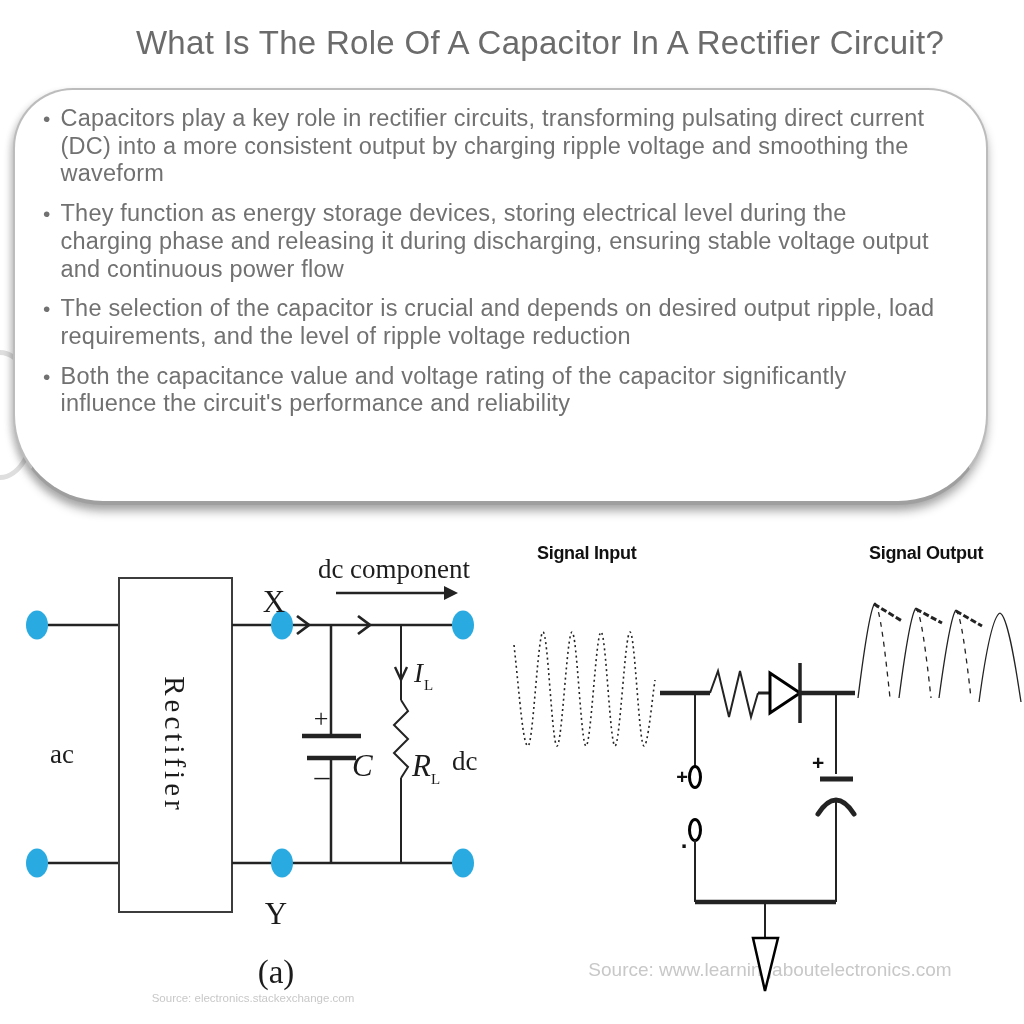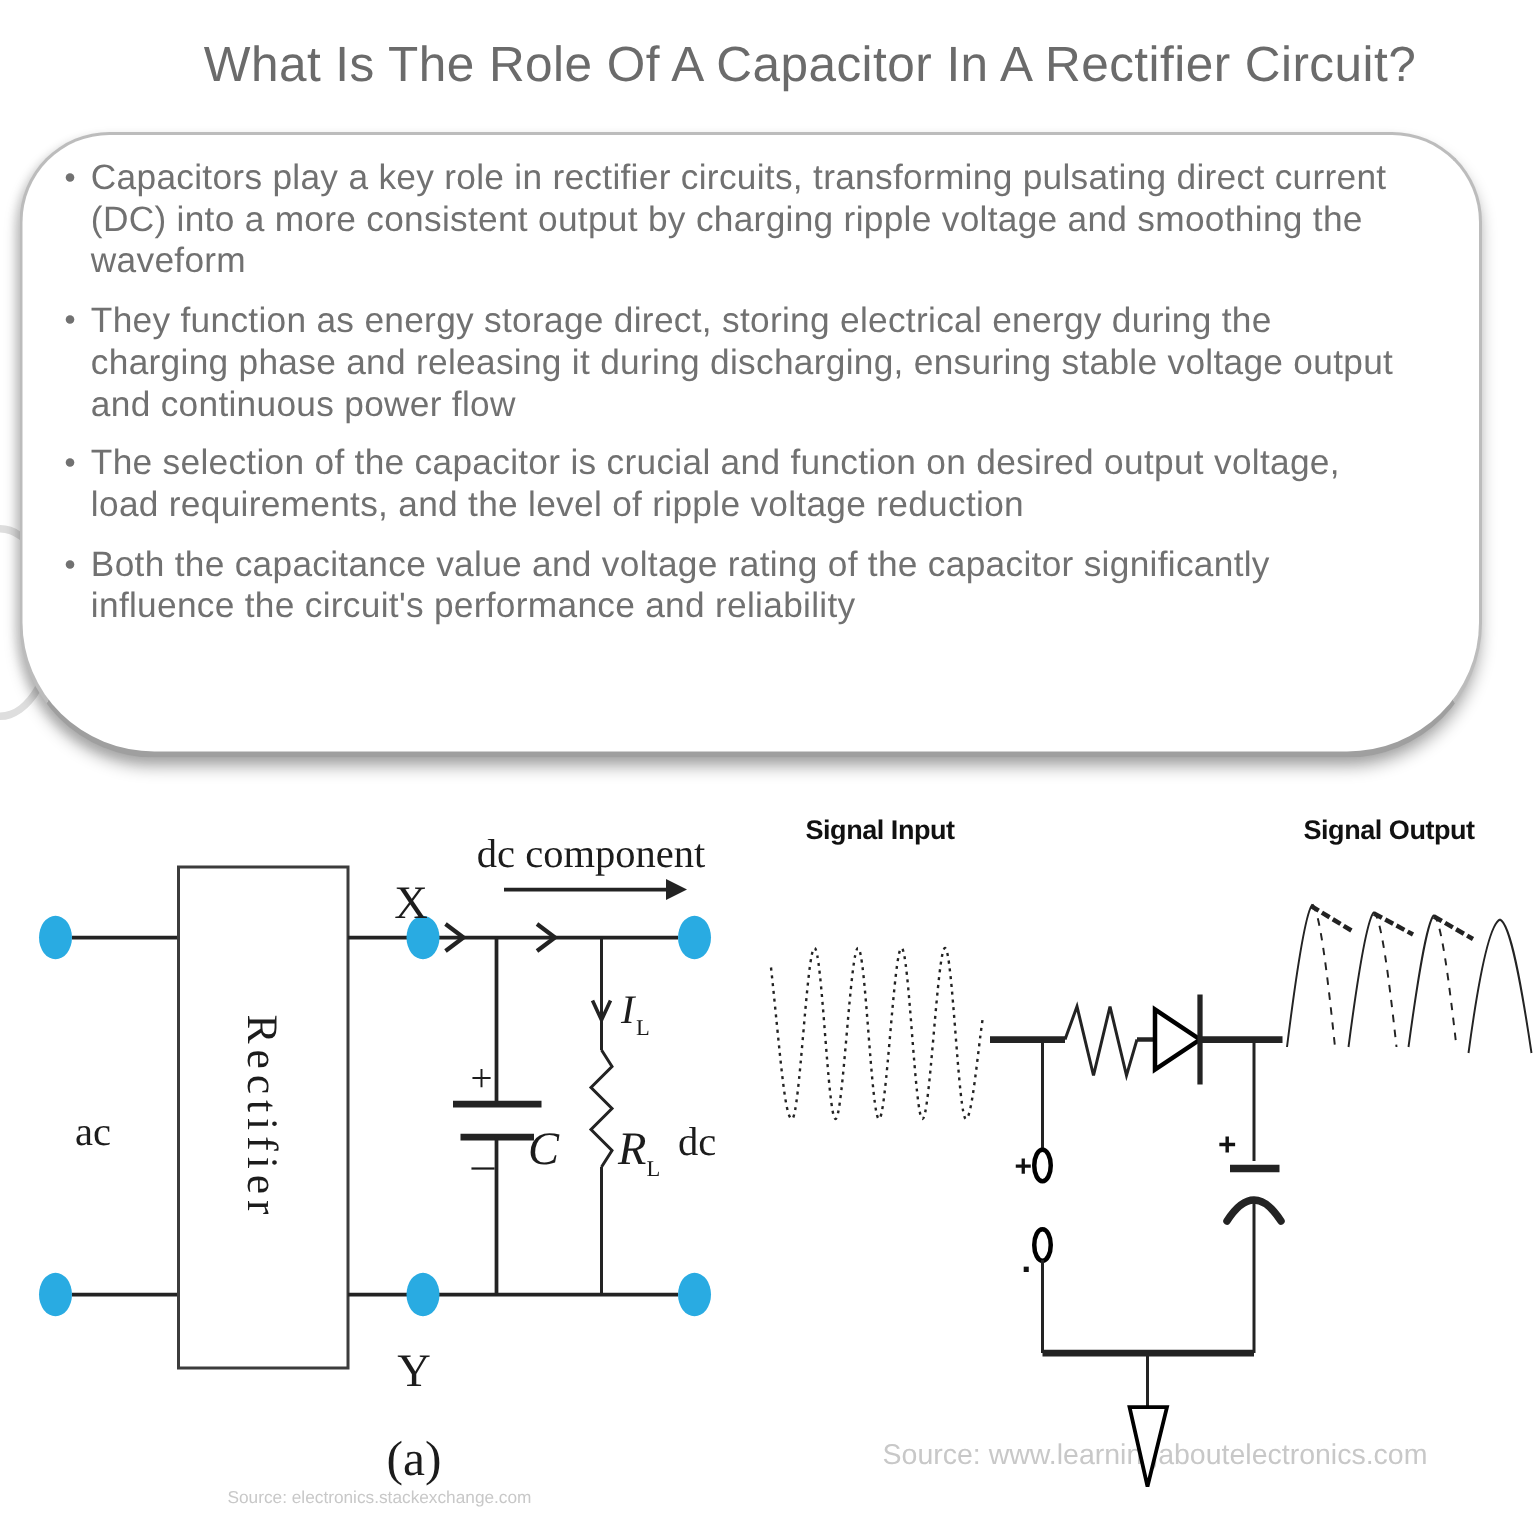--- a/index.html
+++ b/index.html
@@ -47,25 +47,25 @@
 <div class="deco-arc"></div>
 
 <div class="summary-card">
   <ul class="bullets">
     <li class="bullet-item">
       <span class="bullet-dot">•</span>
       <span>Capacitors play a key role in rectifier circuits, transforming pulsating direct current (DC) into a more consistent output by charging ripple voltage and smoothing the waveform</span>
     </li>
     <li class="bullet-item">
       <span class="bullet-dot">•</span>
-      <span>They function as energy storage direct, storing electrical energy during the charging phase and releasing it during discharging, ensuring stable voltage output and continuous power flow</span>
+      <span>They function as energy storage devices, storing electrical level during the charging phase and releasing it during discharging, ensuring stable voltage output and continuous power flow</span>
     </li>
     <li class="bullet-item">
       <span class="bullet-dot">•</span>
-      <span>The selection of the capacitor is crucial and function on desired output voltage, load requirements, and the level of ripple voltage reduction</span>
+      <span>The selection of the capacitor is crucial and depends on desired output ripple, load requirements, and the level of ripple voltage reduction</span>
     </li>
     <li class="bullet-item">
       <span class="bullet-dot">•</span>
       <span>Both the capacitance value and voltage rating of the capacitor significantly influence the circuit's performance and reliability</span>
     </li>
   </ul>
 </div>
 
 <svg class="diag" style="left:0; top:530px;" width="512" height="494" viewBox="0 0 512 494">
 

